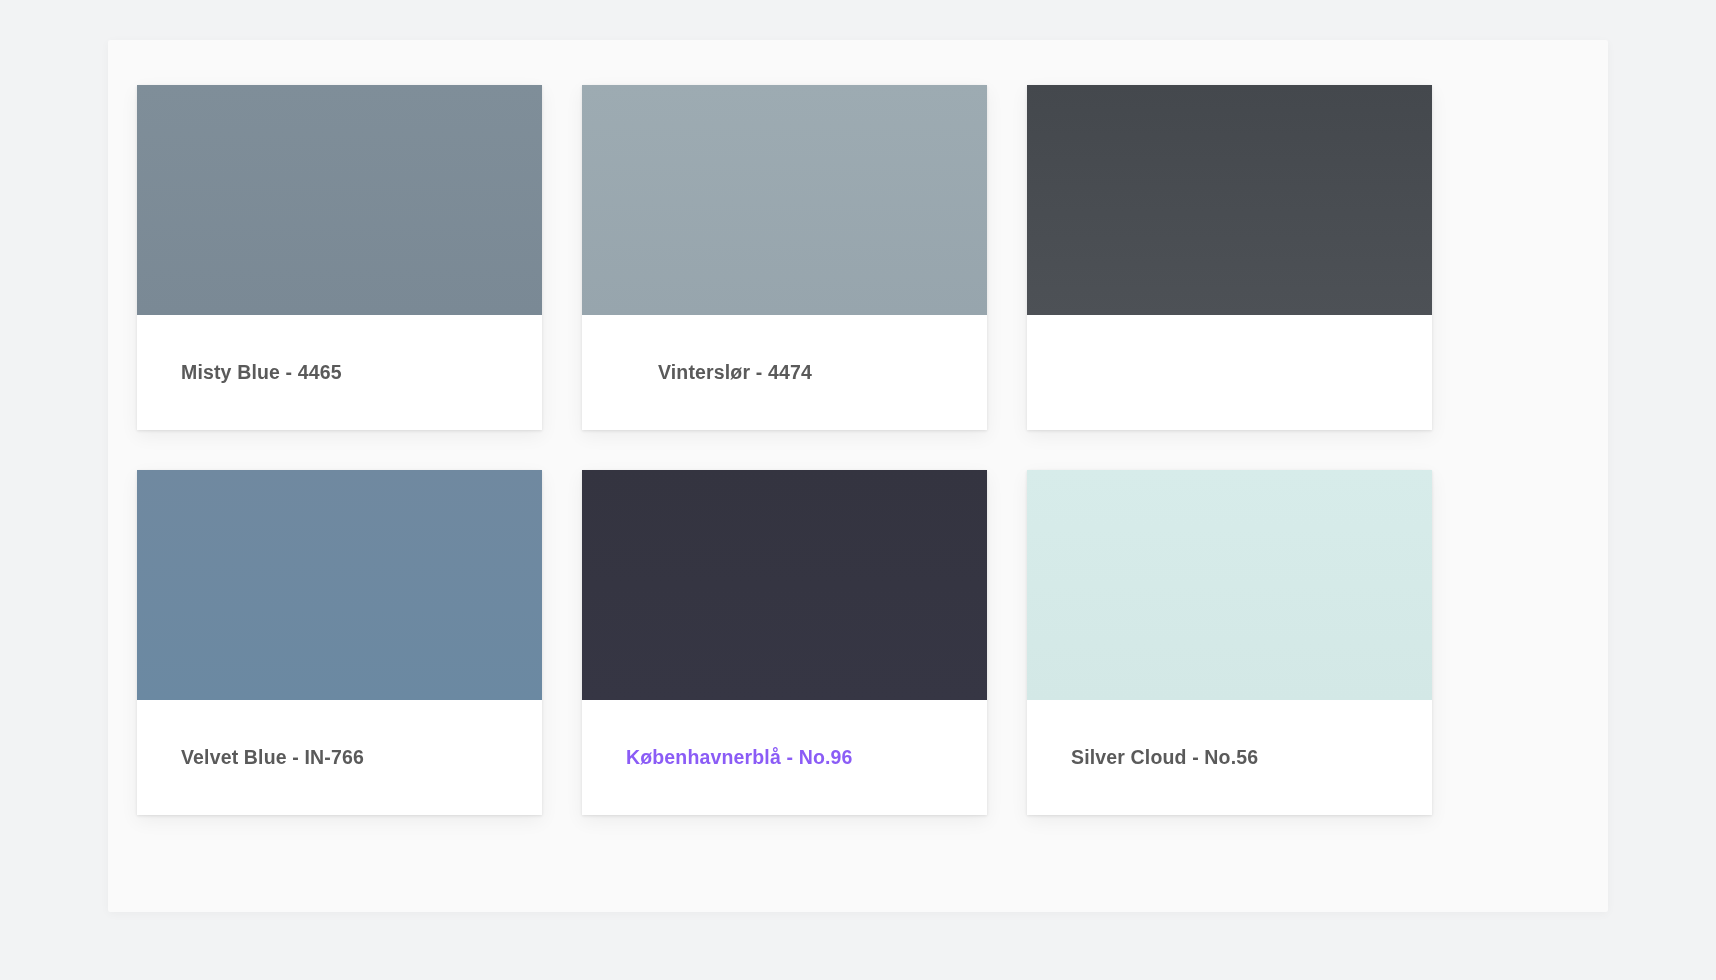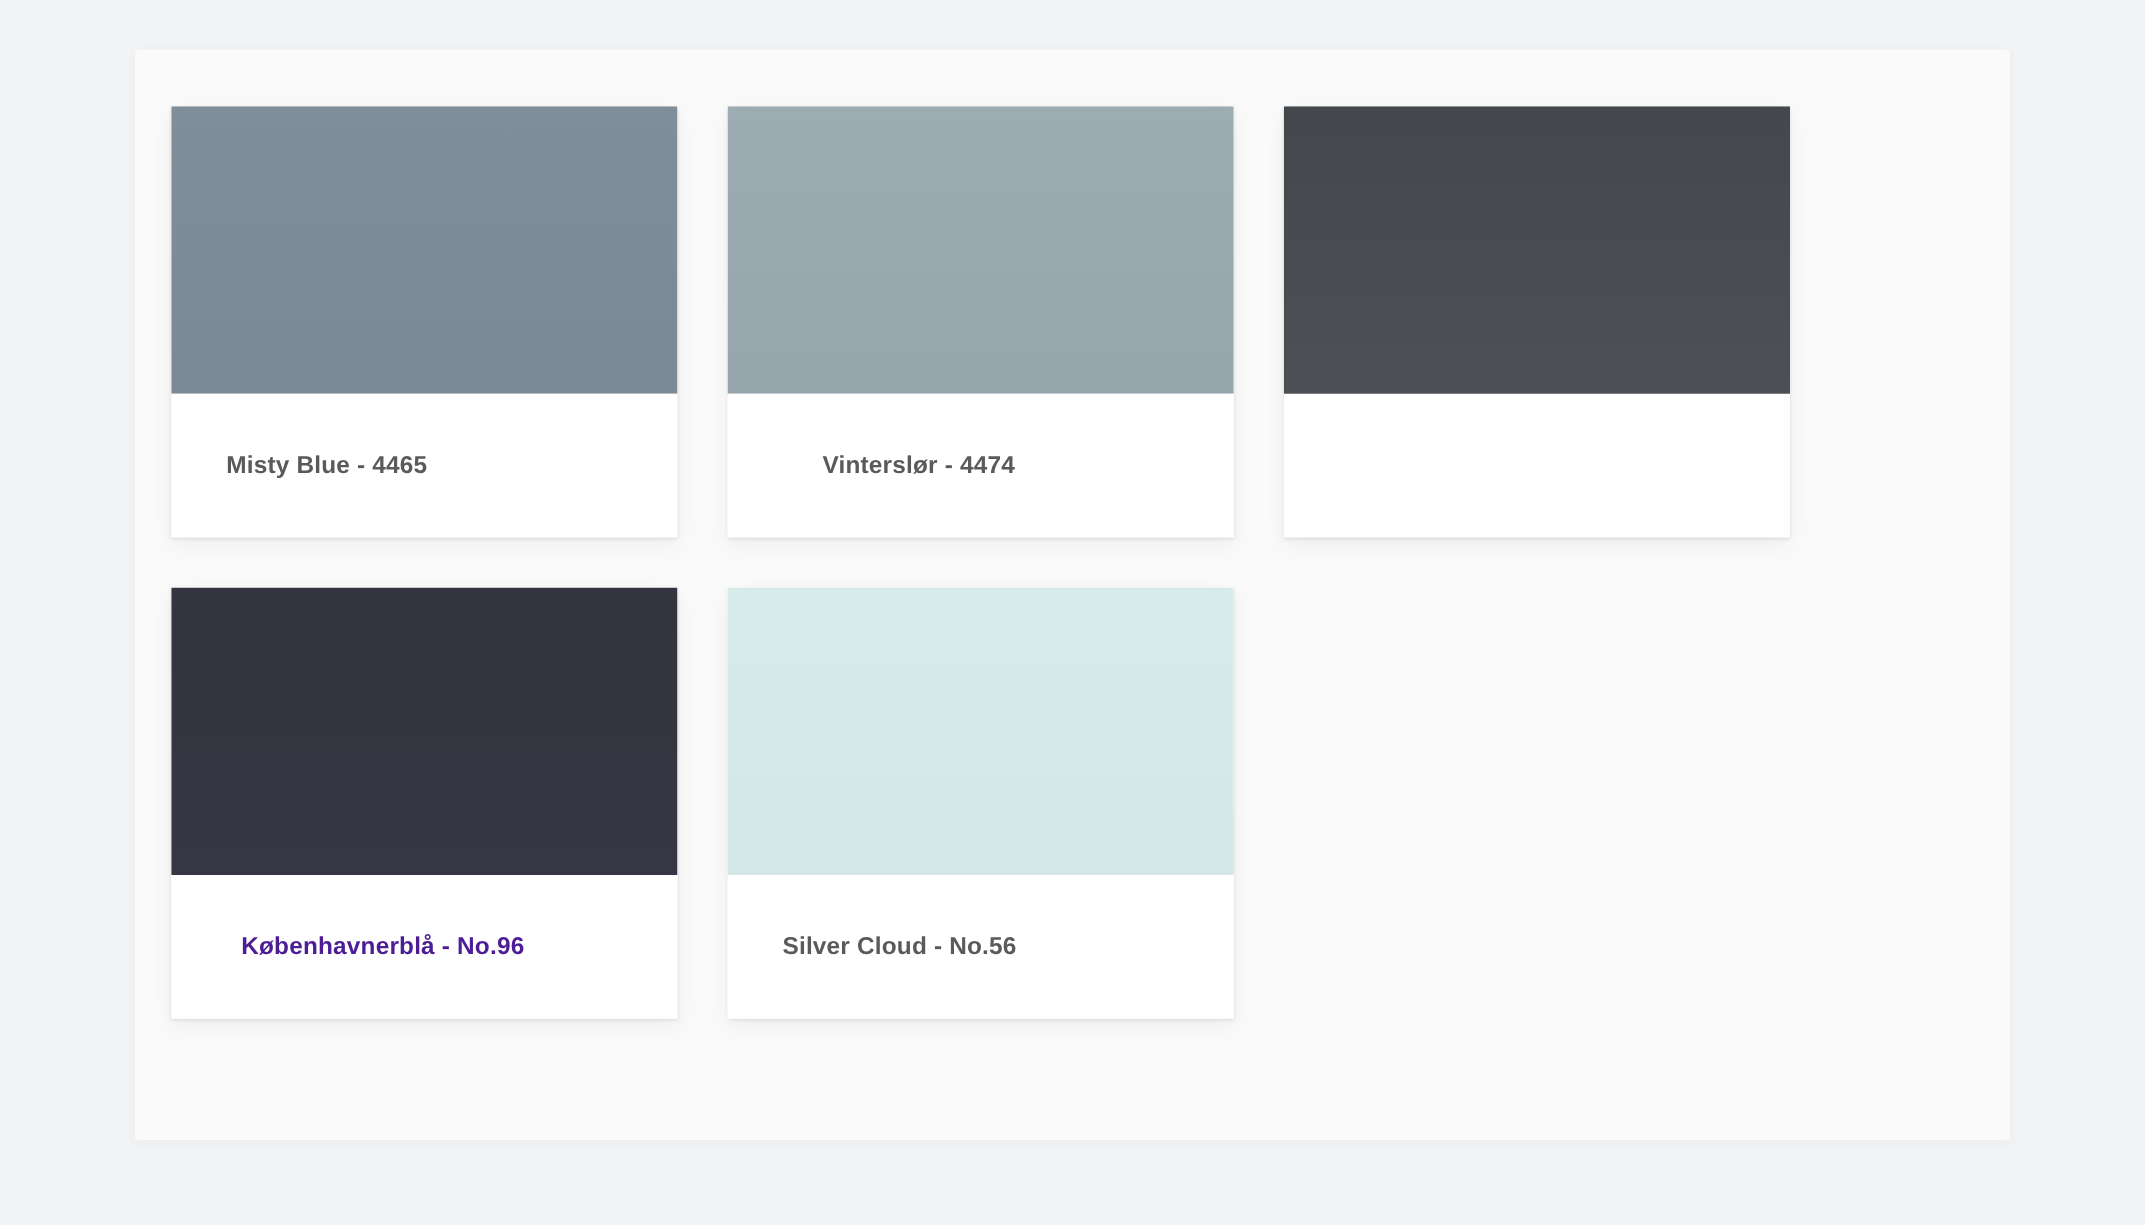--- a/index.html
+++ b/index.html
@@ -93,25 +93,31 @@
     <div class="swatch-color" style="background: linear-gradient(rgb(157, 171, 178) 0%, rgb(151, 165, 173) 100%);"></div>
     <div class="swatch-meta">
       <span class="swatch-name" style="color: rgb(90, 90, 90); margin-left: 32px;">Vinterslør - 4474</span>
     </div>
   </div>
 
   <div class="swatch-card" style="background: rgb(255, 255, 255);">
     <div class="swatch-color" style="background: linear-gradient(rgb(68, 72, 77) 0%, rgb(77, 81, 86) 100%);"></div>
   </div>
 
+  <div class="swatch-card" style="background: rgb(255, 255, 255);">
+    <div class="swatch-color" style="background: linear-gradient(rgb(112, 137, 160) 0%, rgb(107, 137, 162) 100%);"></div>
+    <div class="swatch-meta">
+      <span class="swatch-name" style="color: rgb(90, 90, 90);">Velvet Blue - IN-766</span>
+    </div>
+  </div>
 
   <div class="swatch-card" style="background: rgb(255, 255, 255);">
     <div class="swatch-color" style="background: linear-gradient(rgb(52, 52, 64) 0%, rgb(54, 54, 68) 100%);"></div>
     <div class="swatch-meta">
-      <span class="swatch-name" style="color: #4c1d95; margin-left: 12px;">Københavnerblå - No.96</span>
+      <span class="swatch-name" style="color: #8b5cf6;">Københavnerblå - No.96</span>
     </div>
   </div>
 
   <div class="swatch-card" style="background: rgb(255, 255, 255);">
     <div class="swatch-color" style="background: linear-gradient(rgb(215, 236, 234) 0%, rgb(211, 232, 230) 100%);"></div>
     <div class="swatch-meta">
       <span class="swatch-name" style="color: rgb(90, 90, 90);">Silver Cloud - No.56</span>
     </div>
   </div>
 

